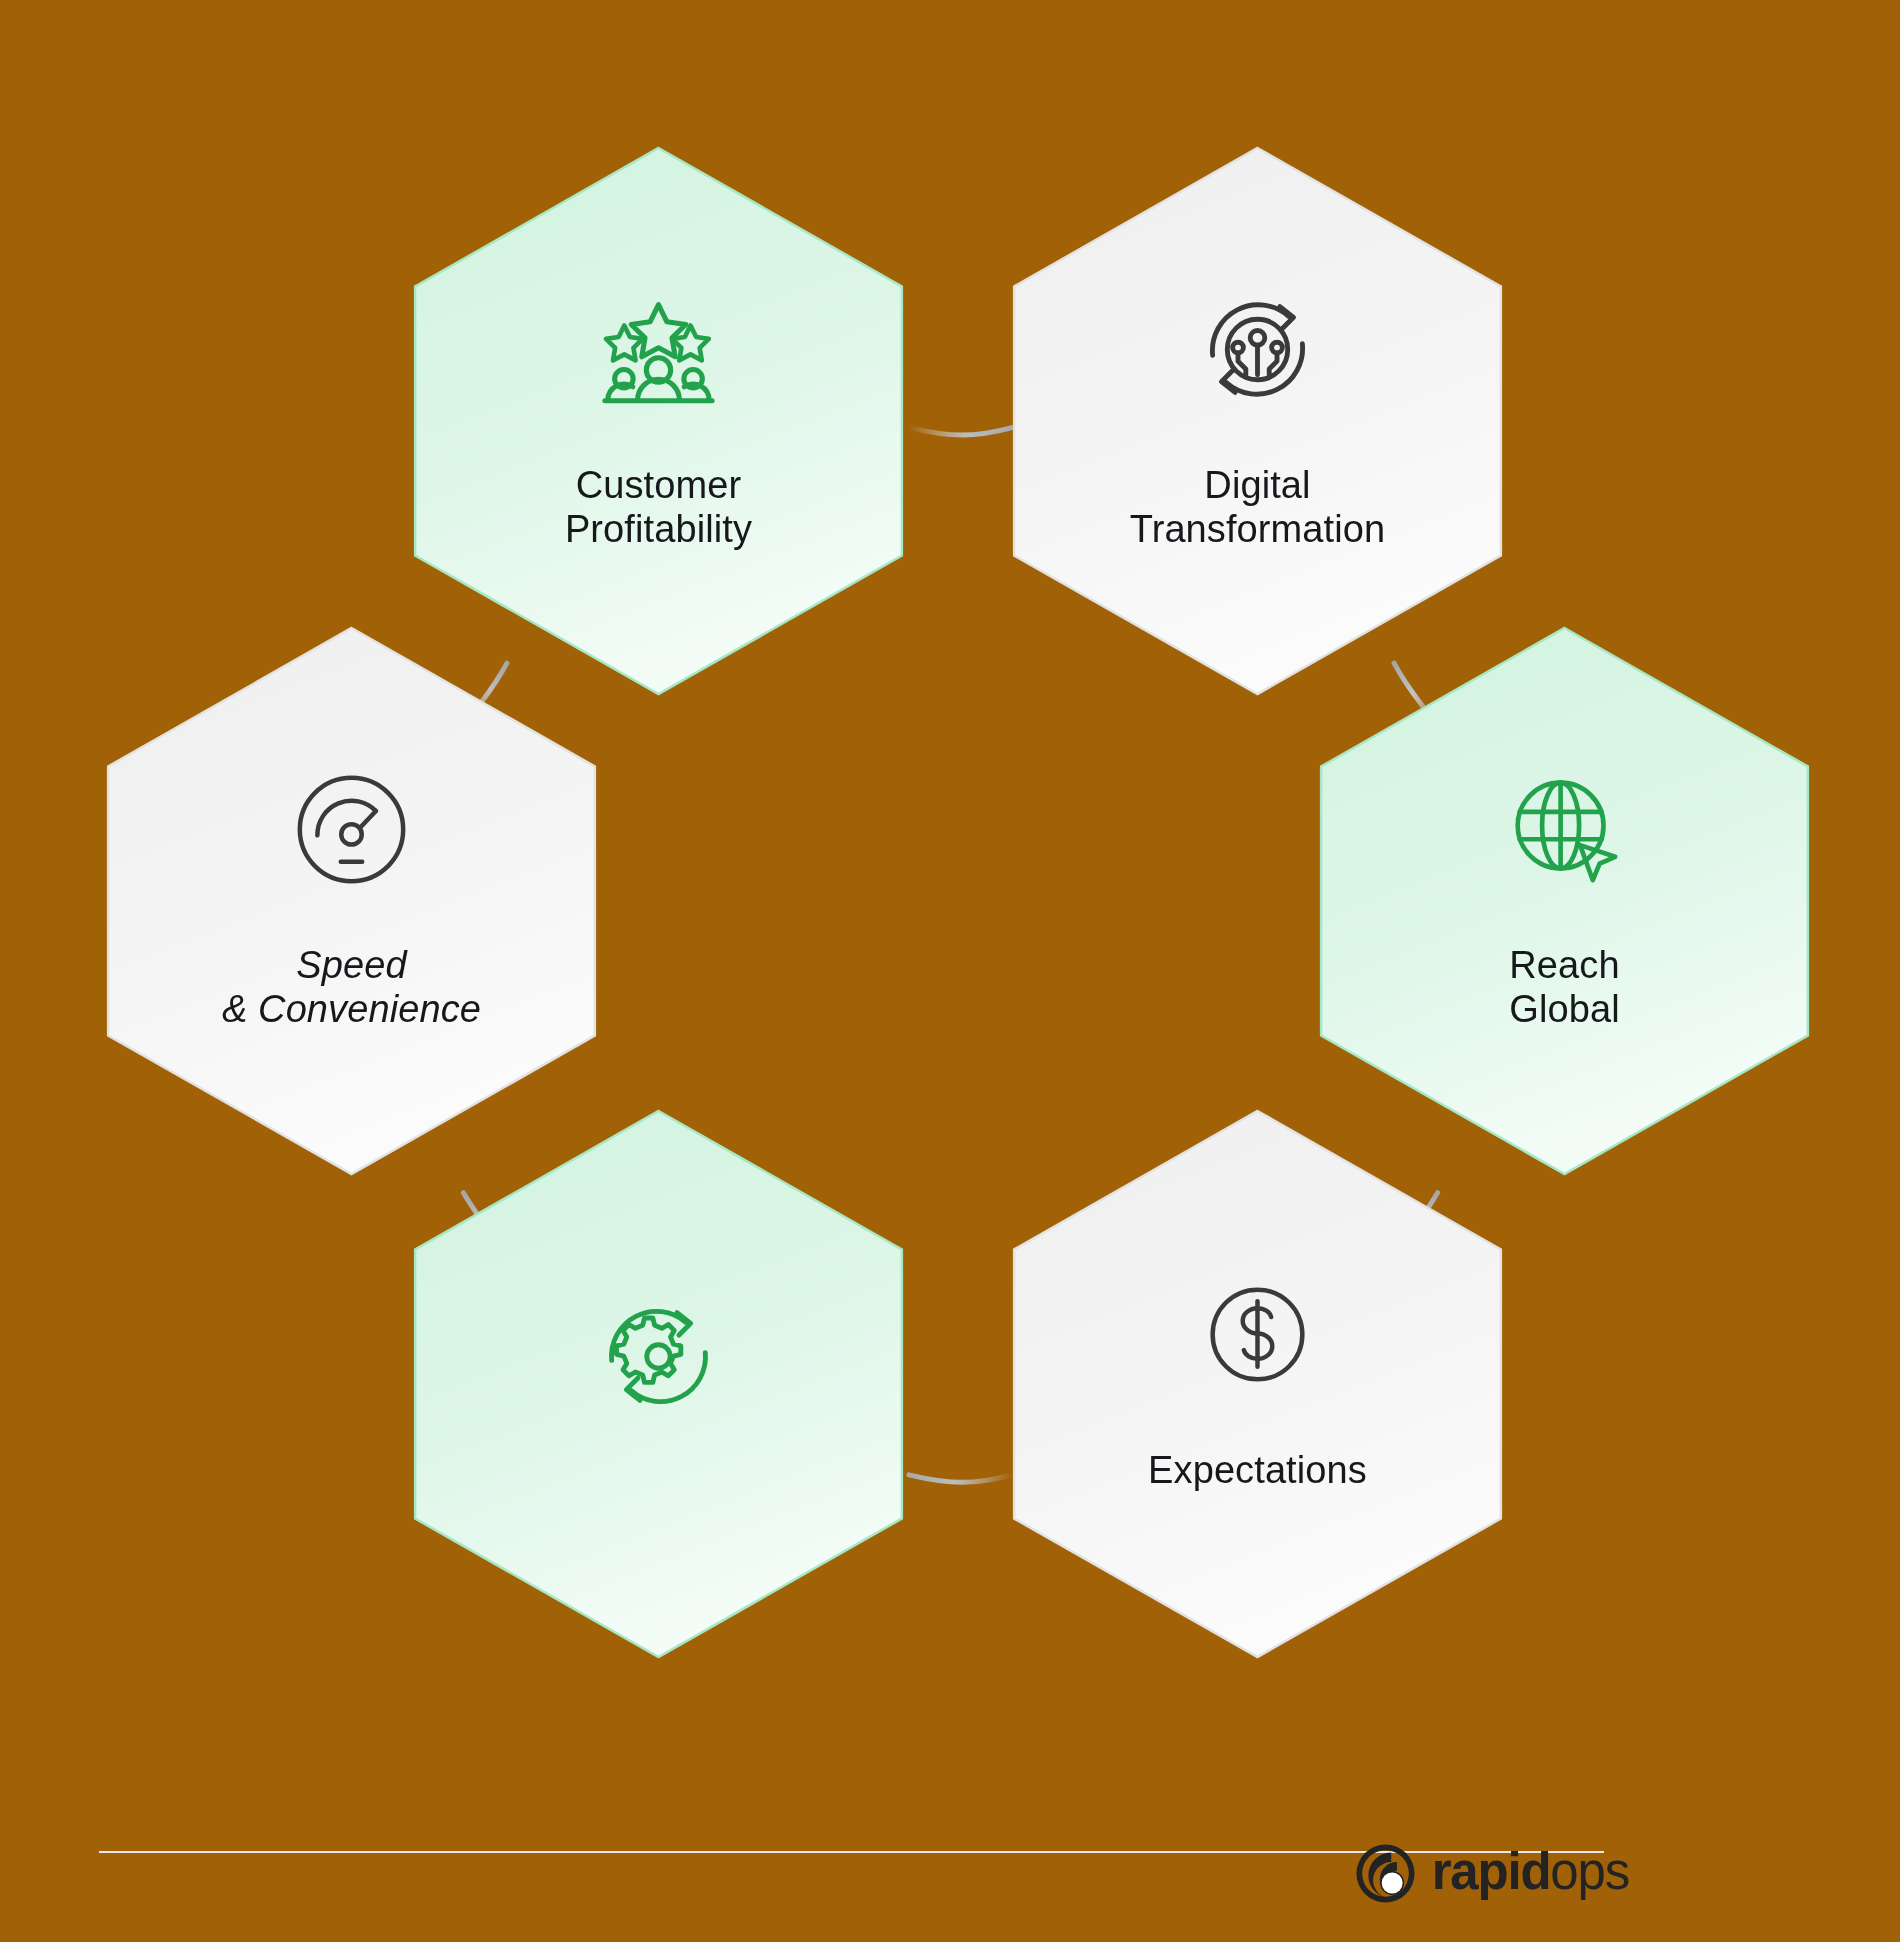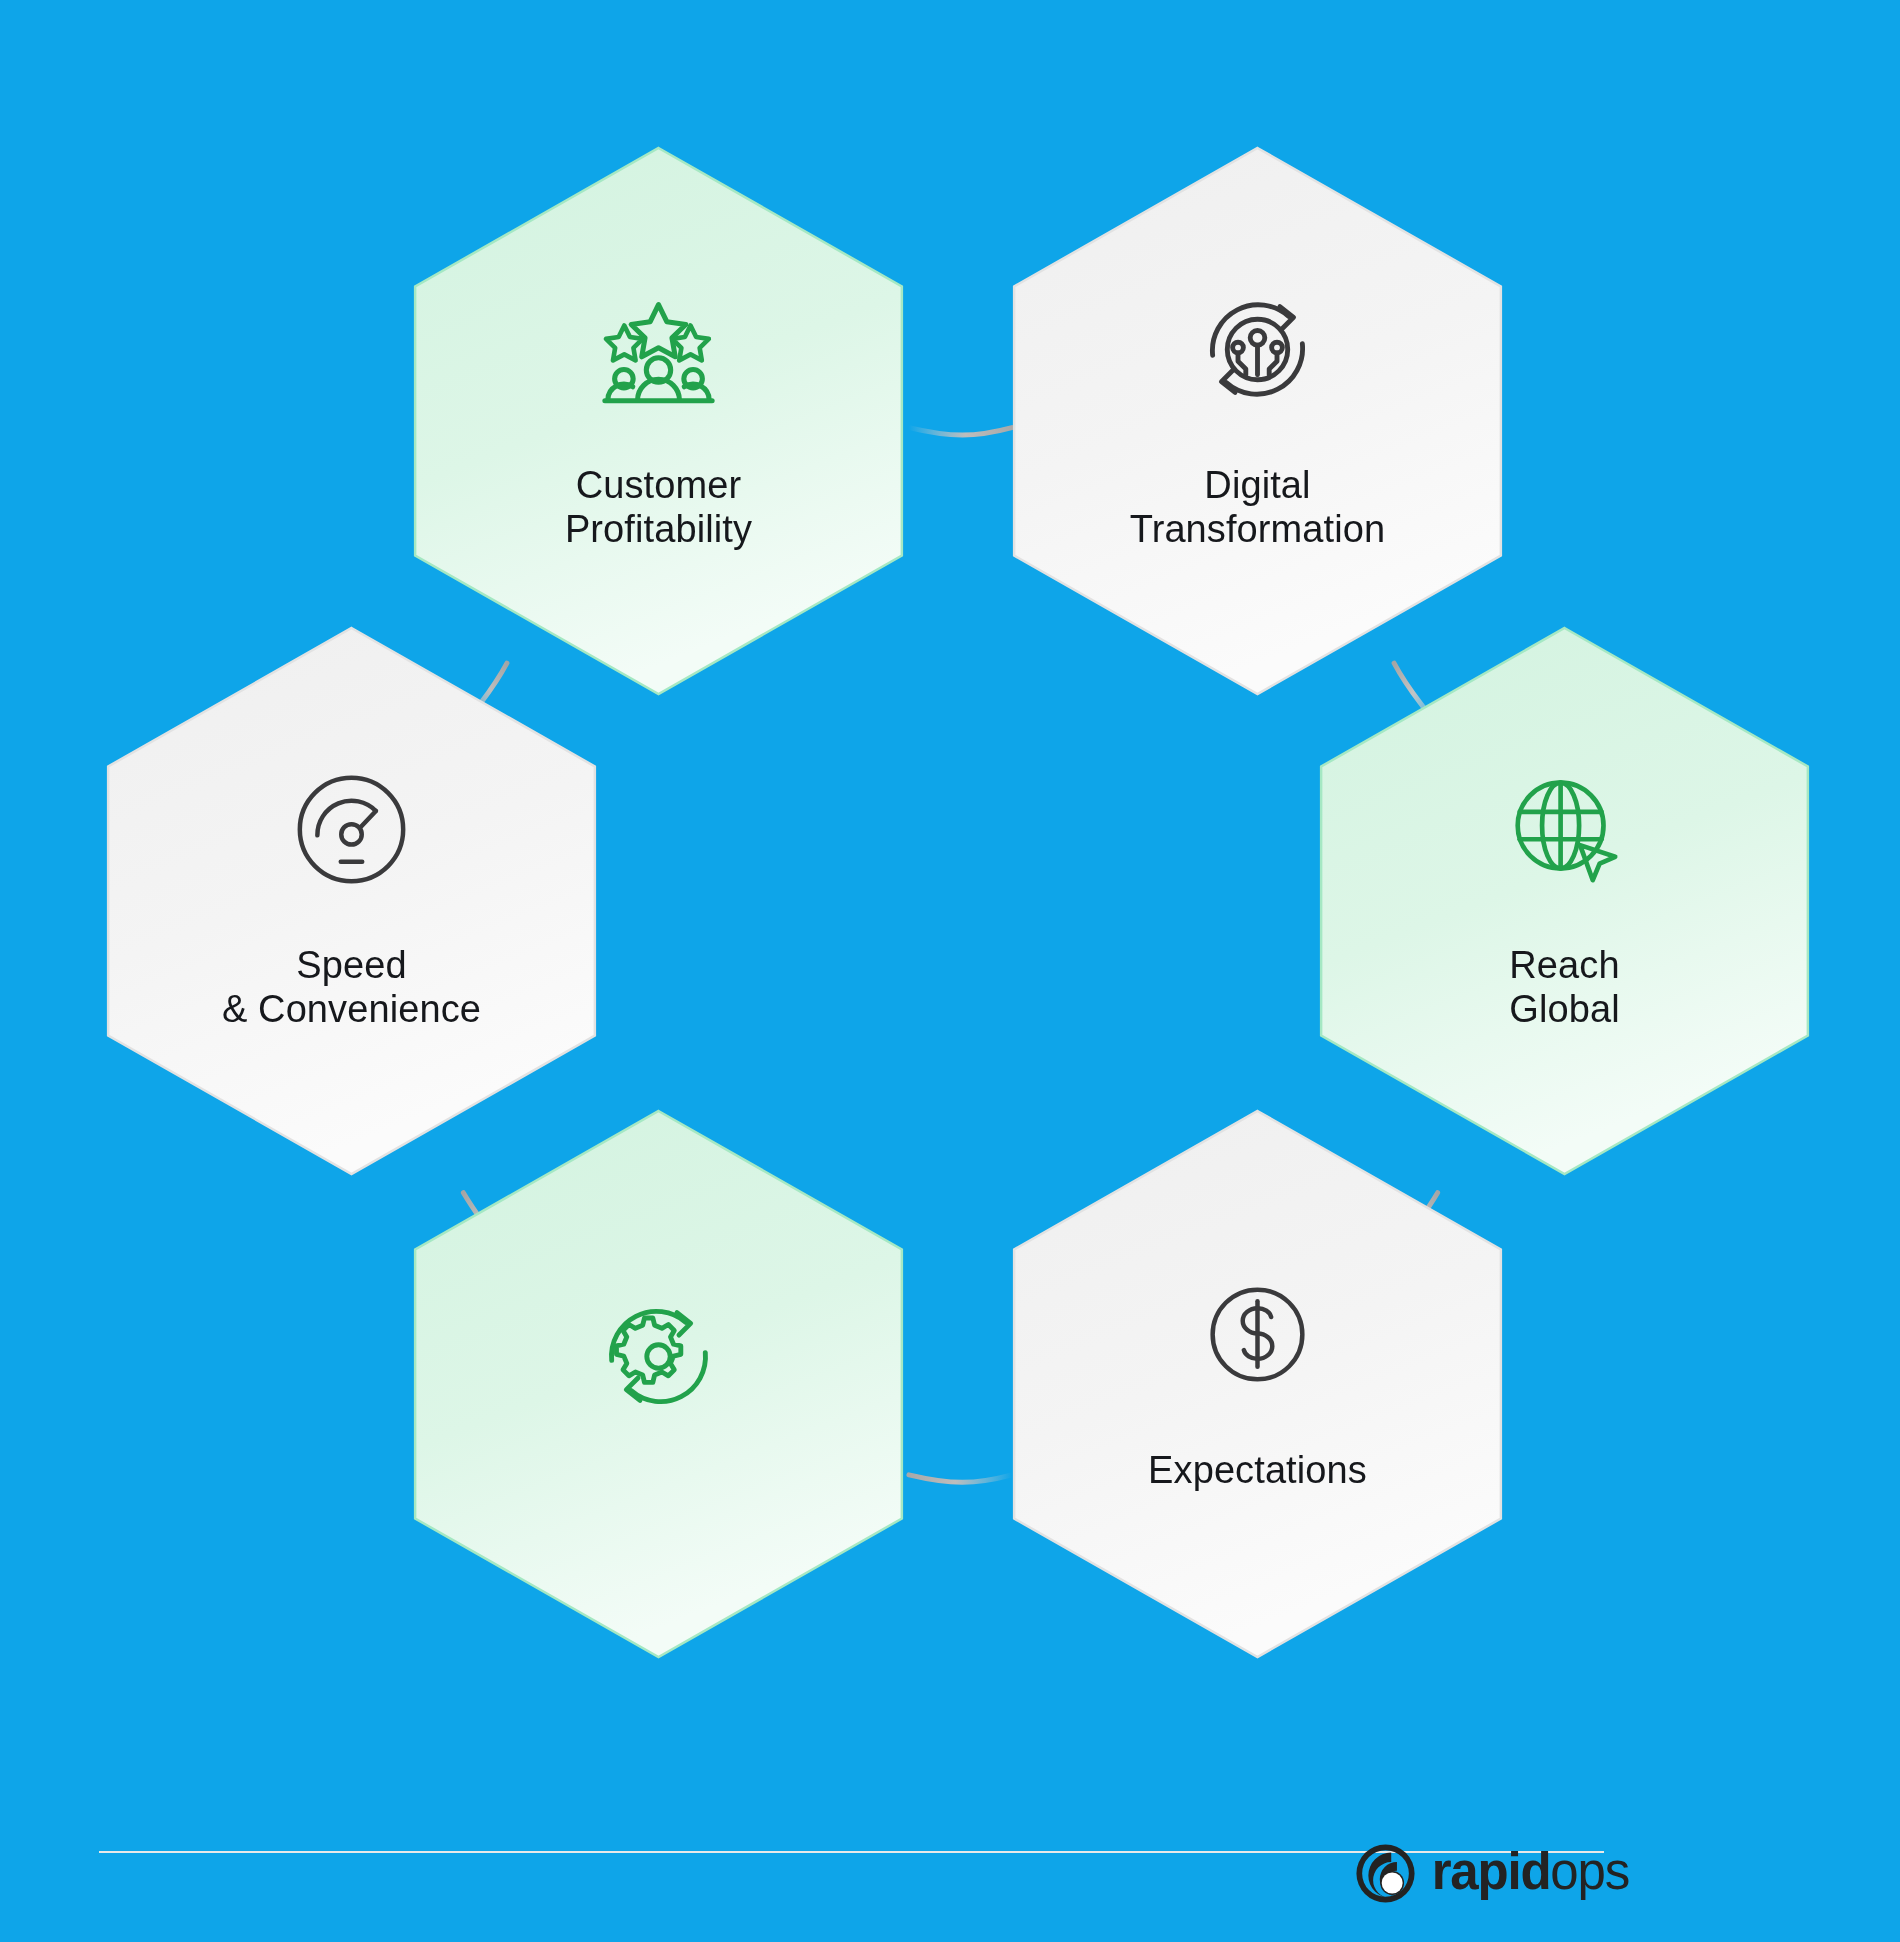--- a/index.html
+++ b/index.html
@@ -7,21 +7,21 @@
     width: 1901px;
     height: 1942px;
     background: #ffffff;
     font-family: "Liberation Sans", sans-serif;
     overflow: hidden;
   }
   #stage {
     position: relative;
     width: 1901px;
     height: 1942px;
-    background: #0ea5e9;
+    background: #a16207;
   }
 
   
   #connectors {
     position: absolute;
     left: 0; top: 0;
     width: 1901px; height: 1942px;
     pointer-events: none;
     z-index: 1;
   }
@@ -66,21 +66,21 @@
     color: #16181c;
     font-weight: 400;
     letter-spacing: 0.1px;
     max-width: 426px;
   }
   .hex-label .l2 { display: block; }
 
   
   #hex-customer-expectations  { left: 411px;  top: 144px;  }
   #hex-digital-transformation { left: 1010px; top: 144px;  }
-  #hex-speed-convenience      { left: 104px;  top: 624px;  }
+  #hex-speed-convenience      { left: 104px;  top: 624px; font-style: italic;  }
   #hex-global-reach           { left: 1317px; top: 624px;  }
   #hex-operational-efficiency { left: 411px;  top: 1107px; }
   #hex-profitability          { left: 1010px; top: 1107px; }
 
   
   #footer {
     position: absolute;
     left: 0;
     top: 1843px;
     width: 1688px;

